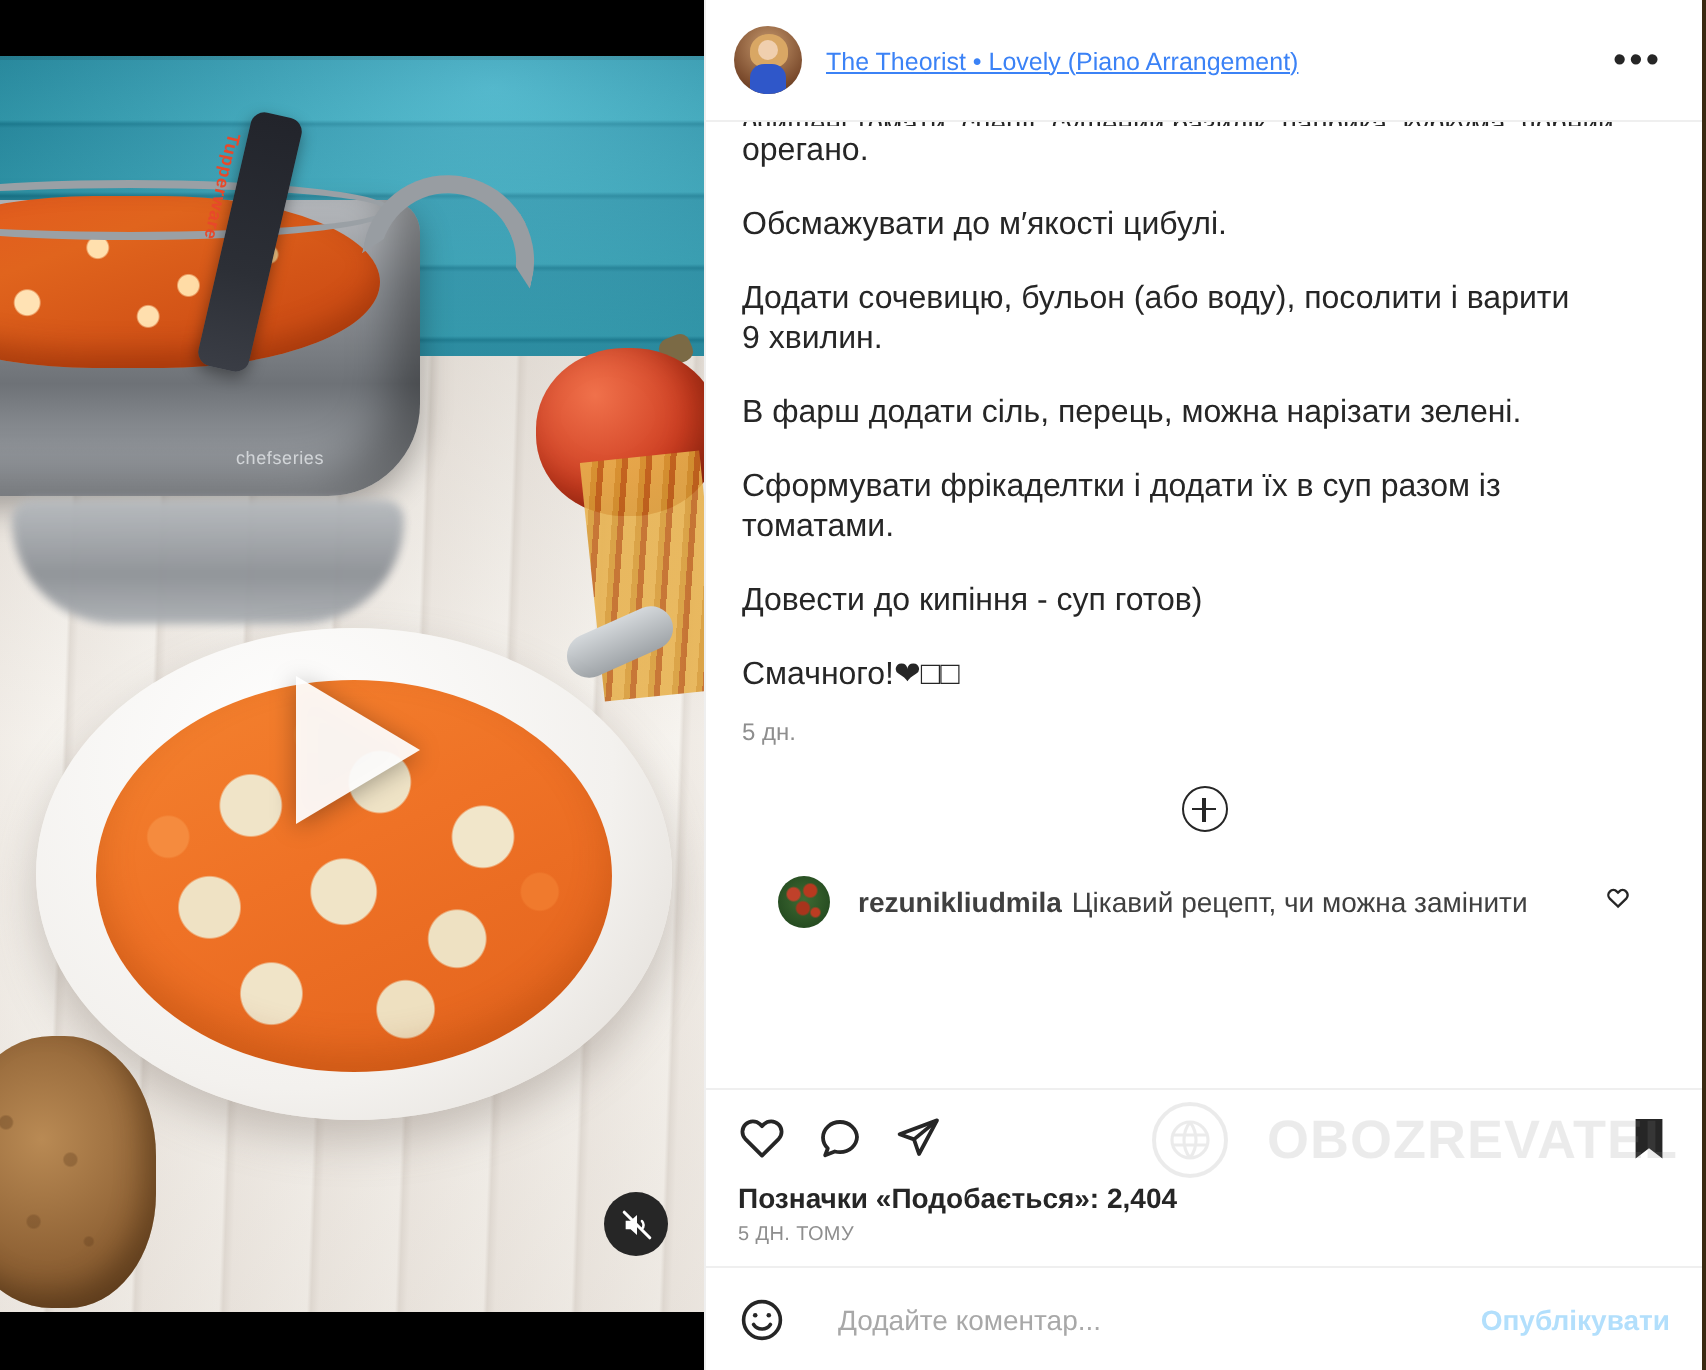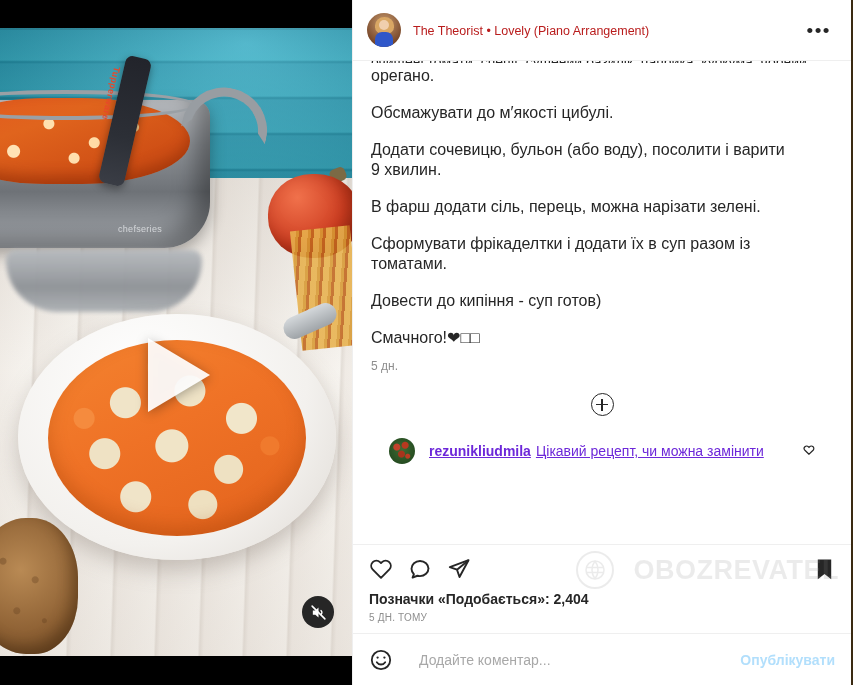--- a/index.html
+++ b/index.html
@@ -198,21 +198,21 @@
     border-radius:50%; background:#f0cfae; }
   .avatar .hair { position:absolute; left:8px; top:4px; width:19px; height:17px;
     border-radius:50% 50% 40% 40%; background:#d9a764; }
   .avatar .dress { position:absolute; left:8px; top:19px; width:18px; height:15px;
     border-radius:7px 7px 0 0; background:#2f57c9; }
   .header-text { flex: 1 1 auto; min-width: 0; line-height: 1.35; }
   .header-line1 { display: flex; align-items: baseline; gap: 6px; font-size: 14px; }
   .username { font-weight: bold; color: #262626; cursor: pointer; }
   .dot-sep { color: #8e8e8e; font-size: 13px; }
   .follow-link { color: #0095f6; font-weight: bold; font-size: 14px; cursor: pointer; }
-  .audio-line { font-size: 12.5px; color: #b91c1c; margin-top: 2px; }
+  .audio-line { font-size: 12.5px; color: #3b82f6; margin-top: 2px; text-decoration: underline; }
   .more-button {
     flex: 0 0 auto; color: #262626; font-size: 19px; letter-spacing: 1.5px;
     cursor: pointer; padding: 0 4px; line-height: 1;
   }
 
   .caption-scroll {
     flex: 1 1 auto; overflow: hidden; padding: 0 18px 0 18px;
     position: relative;
   }
   .clipped-line {
@@ -245,21 +245,21 @@
   }
   .comment-avatar {
     width: 26px; height: 26px; border-radius: 50%; flex: 0 0 26px; cursor: pointer;
     background:
       radial-gradient(circle at 30% 35%, #c0412a 0 3px, transparent 4px),
       radial-gradient(circle at 62% 28%, #b8391f 0 3px, transparent 4px),
       radial-gradient(circle at 48% 62%, #a8341c 0 3px, transparent 4px),
       radial-gradient(circle at 72% 70%, #bb3c22 0 2px, transparent 3px),
       radial-gradient(circle at 50% 45%, #3f6b33, #23491f 80%);
   }
-  .comment-text { flex: 1 1 auto; font-size: 14px; line-height: 18px; color: #6d28d9; text-decoration: underline; }
+  .comment-text { flex: 1 1 auto; font-size: 14px; line-height: 18px; color: #404040; }
   .comment-user { font-weight: bold; margin-right: 5px; cursor: pointer; }
   .comment-like { flex: 0 0 auto; cursor: pointer; }
 
   .actions-block {
     border-top: 1px solid #efefef; padding: 8px 16px 10px 16px; flex: 0 0 auto;
     position: relative;
   }
   .actions-icons {
     display: flex; align-items: center; gap: 15px; padding: 4px 0 6px 0;
   }

